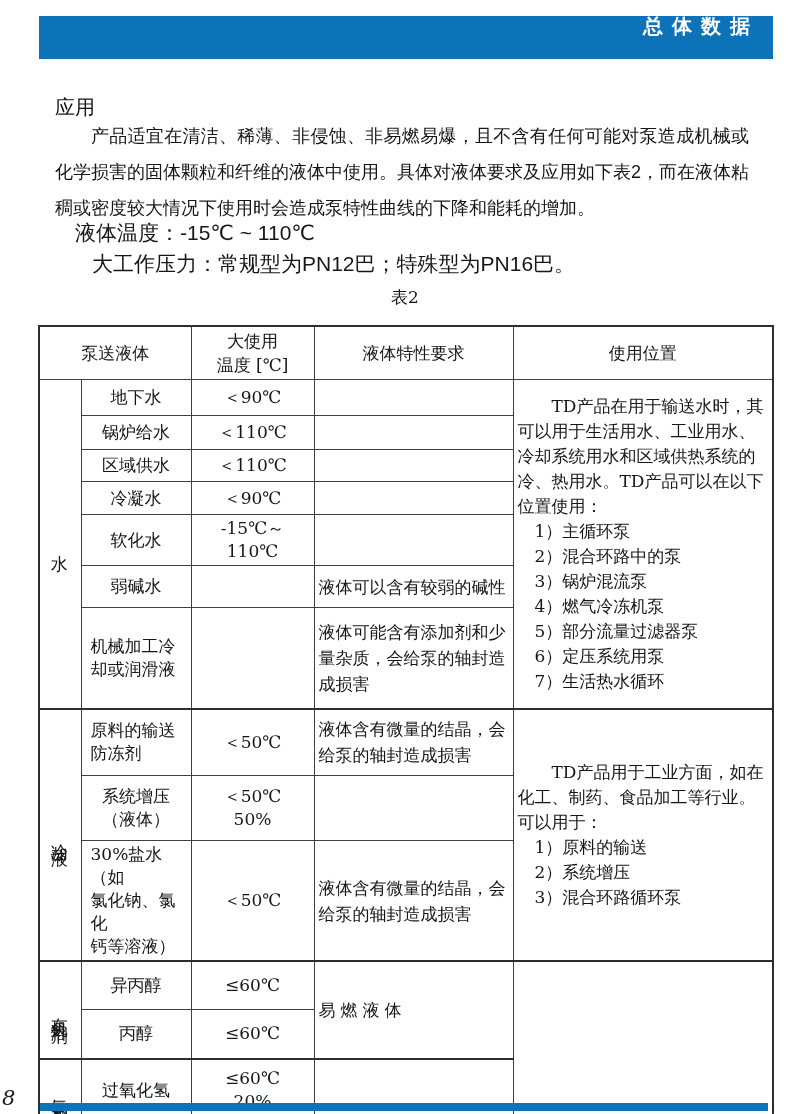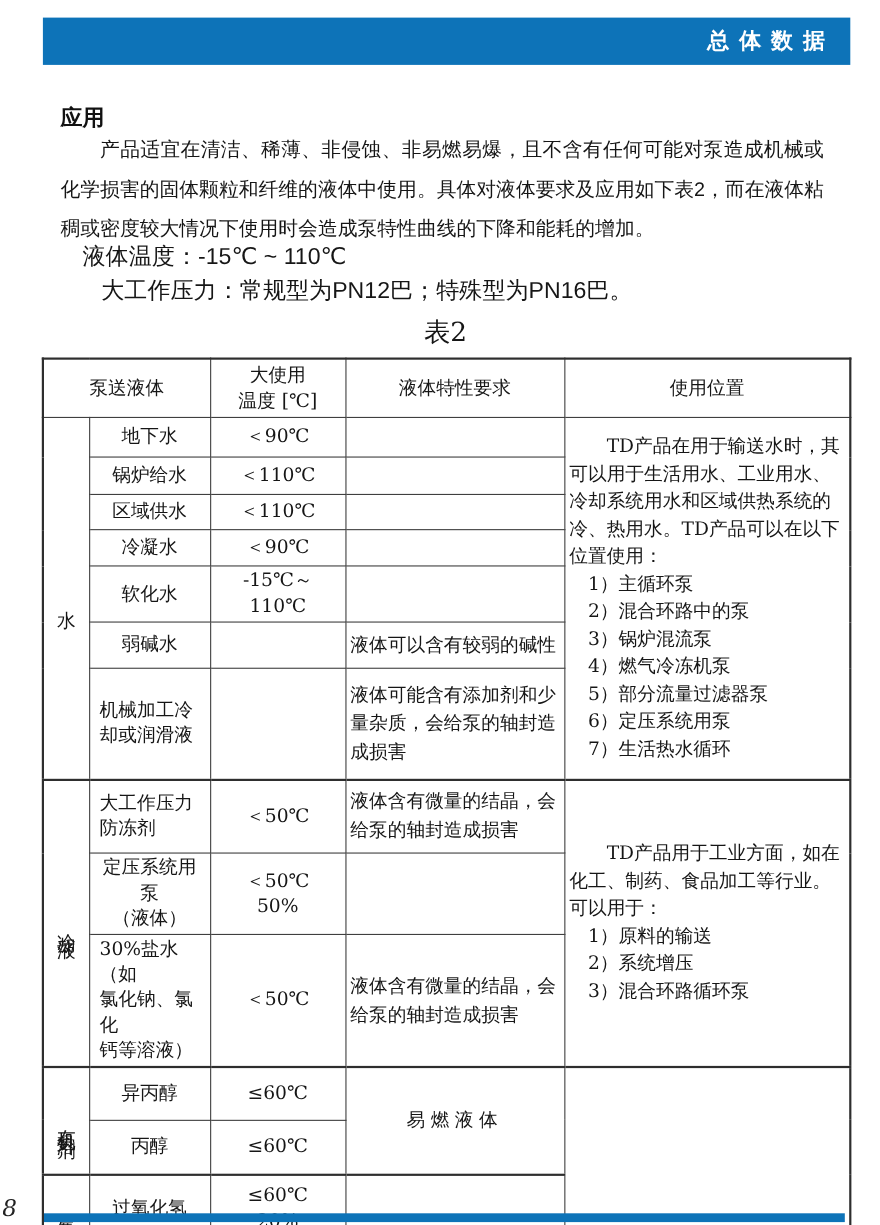--- a/index.html
+++ b/index.html
@@ -3,47 +3,47 @@
 <meta charset="utf-8">
 <style>
   html,body{margin:0;padding:0;}
   body{
     width:800px;height:1114px;position:relative;background:#ffffff;
     font-family:"DejaVu Serif","Liberation Serif",serif;color:#1c1c1c;
     overflow:hidden;
   }
   .topbar{
     position:absolute;left:39px;top:16px;width:734px;height:43px;
-    background:#0d73b8;display:flex;align-items:center;justify-content:flex-end;
+    background:#0d73b8;display:flex;align-items:flex-start;justify-content:flex-end;
   }
   .topbar-title{
     font-family:"Liberation Sans","DejaVu Sans",sans-serif;
     color:#ffffff;font-weight:bold;font-size:20px;letter-spacing:9px;
     padding-right:14px;line-height:1;
   }
   .section-title{
     position:absolute;left:55px;top:94px;margin:0;
     font-family:"Liberation Sans","DejaVu Sans",sans-serif;
-    font-size:20px;font-weight:bold;color:#111;
+    font-size:20px;font-weight:normal;color:#111;
   }
   .para{
     position:absolute;left:55px;top:118px;width:694px;margin:0;
     font-family:"Liberation Sans","DejaVu Sans",sans-serif;
     font-size:18px;line-height:36px;text-align:justify;text-indent:2em;color:#161616;
   }
   .spec-line{
     position:absolute;margin:0;
     font-family:"Liberation Sans","DejaVu Sans",sans-serif;
     font-size:21px;color:#161616;white-space:nowrap;
   }
   .spec-temp{left:75px;top:219px;}
   .spec-pressure{left:92px;top:250px;}
   .table-caption{
     position:absolute;left:38px;top:286px;width:734px;text-align:center;
-    font-size:24px;color:#161616;
+    font-size:17px;color:#161616;
   }
   table.liq{
     position:absolute;left:38px;top:325px;width:734px;
     border-collapse:collapse;table-layout:fixed;
     font-size:17px;color:#161616;
   }
   table.liq{border:2px solid #2e2e2e;}
   table.liq th,table.liq td{
     border:1px solid #3f3f3f;padding:2px 4px;vertical-align:middle;
     font-weight:normal;overflow:hidden;
@@ -53,21 +53,21 @@
   thead tr{height:51px;margin-left:36px;}
   thead th{text-align:center;line-height:24px;}
   td.gcell{
     text-align:center;writing-mode:vertical-rl;text-orientation:upright;
     letter-spacing:3px;padding:2px 0;
   }
   td.name{text-align:center;white-space:pre-line;line-height:23px;}
   td.name.left{text-align:left;padding-left:9px;}
   td.temp{text-align:center;white-space:pre-line;line-height:23px;}
   td.req{text-align:left;padding:4px 6px;line-height:26px;}
-  td.req.center{text-align:center;letter-spacing:5px;}
+  td.req.center{text-align:left;letter-spacing:5px;}
   td.usage{
     text-align:left;white-space:pre-line;line-height:25px;
     padding:4px 7px;vertical-align:middle;
   }
   tr.rh36{height:36px;} tr.rh34{height:34px;} tr.rh32{height:32px;}
   tr.rh33{height:33px;margin-left:48px;} tr.rh42{height:42px;} tr.rh101{height:101px;}
   tr.rh67{height:67px;} tr.rh65{height:65px;} tr.rh68{height:68px;}
   tr.rh48{height:48px;} tr.rh50{height:50px;} tr.rh62{height:62px;}
   .page-num{
     position:absolute;left:2px;top:1086px;
@@ -152,31 +152,31 @@
     </tr>
     <tr class="rh101">
       <td class="name left">机械加工冷
 却或润滑液</td>
       <td class="temp"></td>
       <td class="req">液体可能含有添加剂和少量杂质，会给泵的轴封造成损害</td>
     </tr>
 
     <tr class="rh67 gsep">
       <td class="gcell" rowspan="3">冷却液</td>
-      <td class="name left">大工作压力
+      <td class="name left">原料的输送
 防冻剂</td>
       <td class="temp">＜50℃</td>
       <td class="req">液体含有微量的结晶，会给泵的轴封造成损害</td>
       <td class="usage" rowspan="3">　　TD产品用于工业方面，如在化工、制药、食品加工等行业。可以用于：
 　1）原料的输送
 　2）系统增压
 　3）混合环路循环泵</td>
     </tr>
     <tr class="rh65">
-      <td class="name">定压系统用泵
+      <td class="name">系统增压
 （液体）</td>
       <td class="temp">＜50℃
 50%</td>
       <td class="req"></td>
     </tr>
     <tr class="rh68">
       <td class="name left">30%盐水（如
 氯化钠、氯化
 钙等溶液）</td>
       <td class="temp">＜50℃</td>

